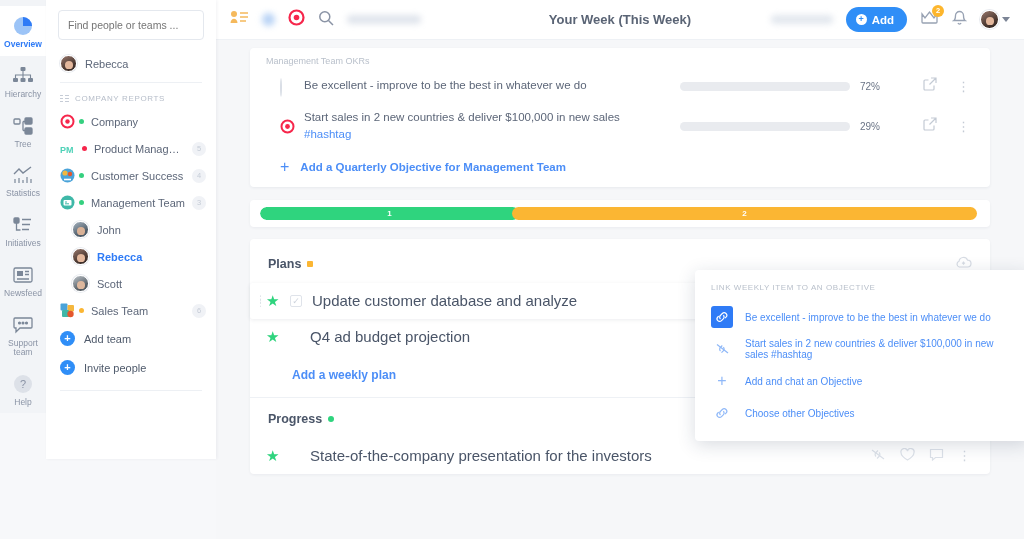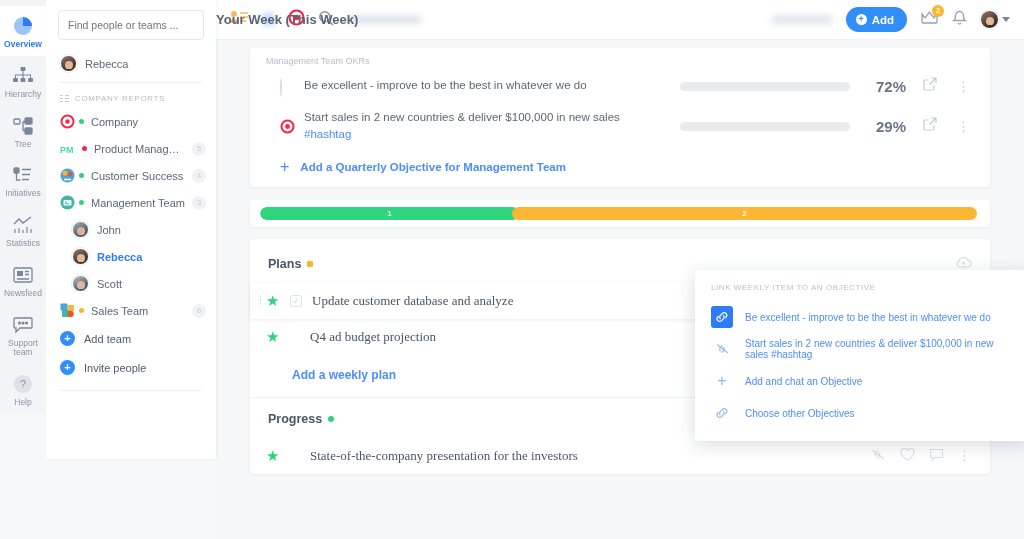--- a/index.html
+++ b/index.html
@@ -90,21 +90,21 @@
   .main { flex: 1 1 auto; height: 539px; background: #f6f7f9; position: relative; overflow: hidden; }
   .topbar {
     height: 40px; background: #fff; display: flex; align-items: center;
     padding: 0 14px; border-bottom: 1px solid #eef1f5; position: relative;
   }
   .tb-left { display: flex; align-items: center; gap: 13px; }
   .blur-pill { border-radius: 4px; filter: blur(3px); }
   .bp1 { width: 13px; height: 13px; border-radius: 50%; background: #b7d2f5; }
   .bp2 { width: 74px; height: 9px; background: #dfe4ec; }
   .tb-title {
-    position: absolute; left: 0; right: 0; 
+    position: absolute; left: 0; right: 0; text-align: center;
     font-size: 13px; color: #5a6475; font-weight: bold; pointer-events: none;
   }
   .tb-right { margin-left: auto; display: flex; align-items: center; gap: 13px; position: relative; z-index:2;}
   .bp3 { width: 62px; height: 9px; background: #e2e7ee; }
   .add-btn {
     background: #2f8ef7; color: #fff; border-radius: 14px; height: 25px;
     display: flex; align-items: center; gap: 5px; padding: 0 13px 0 10px;
     font-size: 11.5px; font-weight: bold; cursor: pointer;
   }
   .add-btn .pl { width:11px;height:11px;border-radius:50%;background:#fff;color:#2f8ef7;
@@ -125,21 +125,21 @@
     background: #fff; border-radius: 4px; box-shadow: 0 1px 3px rgba(40,55,80,.07);
   }
   .card-caption { font-size: 9px; color: #b9c0cb; padding: 8px 16px 4px; }
   .okr-row { display: flex; align-items: center; padding: 7px 16px 7px 30px; gap: 10px; }
   .okr-bullet { flex: 0 0 14px; width:14px; height:14px; }
   .circle-empty { width: 12px; height: 12px; border-radius: 50%; border: 1.4px solid #d9dee6; }
   .okr-text { flex: 1 1 auto; font-size: 11.5px; color: #5c6678; line-height: 1.5; }
   .hashtag { color: #4c8ef7; display: block; }
   .pbar-wrap { flex: 0 0 170px; height: 9px; background: #e9ebef; border-radius: 5px; overflow: hidden; }
   .pbar { height: 9px; background: #2fd47e; border-radius: 5px; }
-  .okr-pct { flex: 0 0 46px; text-align: right; font-size: 15px; color: #6a7486; font-weight: bold; }
+  .okr-pct { flex: 0 0 46px; text-align: left; font-size: 10px; color: #6a7486; font-weight: normal; }
   .okr-act { flex: 0 0 28px; text-align: center; color: #c3cad4; cursor: pointer; }
   .okr-dots { flex: 0 0 20px; text-align: center; color: #c3cad4; font-size: 13px; letter-spacing:1px; cursor:pointer; }
   .add-obj-row { display: flex; align-items: center; gap: 11px; padding: 10px 16px 14px 30px; cursor: pointer; }
   .add-obj-row .pl { color: #4c8ef7; font-size: 16px; line-height: 12px; }
   .add-obj-label { font-size: 11.5px; color: #4c8ef7; font-weight: bold; }
 
   .progress-strip {
     margin-top: 13px; background: #fff; border-radius: 4px; padding: 7px 10px;
     box-shadow: 0 1px 3px rgba(40,55,80,.06);
   }
@@ -158,21 +158,21 @@
   .sec-dot { width: 6px; height: 6px; border-radius: 1px; margin-left: 6px; }
   .sec-cloud { margin-left: auto; color: #d7dce4; cursor: pointer; }
 
   .item-row { display: flex; align-items: center; padding: 9px 18px 9px 16px; gap: 10px; position: relative; }
   .item-row.hl { background: #fff; box-shadow: 0 1px 4px rgba(40,55,80,.09); border-radius:3px; z-index:2;}
   .drag-dots { position: absolute; left: 6px; top: 50%; transform: translateY(-50%);
     color: #d6dbe3; font-size: 9px; line-height: 4px; letter-spacing: 0; cursor: grab; }
   .star { color: #2fd47e; font-size: 15px; line-height: 1; flex: 0 0 14px; }
   .chk { width: 12px; height: 12px; border: 1px solid #dfe3ea; border-radius: 2px;
     flex: 0 0 12px; color: #cdd3dc; font-size: 9px; line-height: 11px; text-align: center; }
-  .item-text { font-size: 13px; color: #4a5568; flex: 1 1 auto; font-family: Liberation Serif, serif; }
+  .item-text { font-size: 15px; color: #4a5568; flex: 1 1 auto; }
   .item-icons { display: flex; align-items: center; gap: 14px; color: #cfd5de; }
   .ico-badge { position: relative; cursor: pointer; }
   .mini-badge {
     position: absolute; top: -4px; right: -6px; background: #eef0f4; color: #9aa3b1;
     font-size: 6.5px; border-radius: 6px; padding: 1px 3px; min-width: 9px; text-align: center;
   }
   .mini-badge.pill { padding: 1px 4px; }
   .dots-v { color: #cfd5de; font-size: 13px; letter-spacing: 1px; cursor: pointer; }
   .add-weekly { padding: 10px 18px 14px 42px; }
   .add-weekly span { font-size: 12px; color: #4c8ef7; font-weight: bold; cursor: pointer; }
@@ -229,36 +229,36 @@
             <path d="M11 5.5h3M11 14.5h3M11 5.5v9"></path>
             <rect x="13" y="2" width="7" height="6" rx="1" fill="#7b8798"></rect>
             <rect x="13" y="12" width="7" height="6" rx="1" fill="#7b8798"></rect>
           </svg>
       </div>
       <span class="rail-lbl">Tree</span>
     </div>
 
     <div class="rail-item">
       <div class="rail-ico">
+        <svg width="22" height="20" viewBox="0 0 22 20" fill="none" stroke="#7b8798" stroke-width="1.4">
+            <path d="M2 9 L7 4 L11 8 L19 2"></path>
+            <path d="M3 14v4M7 13v5M11 15v3M15 12v6M19 14v4" stroke-width="1.2"></path>
+          </svg>
+      </div>
+      <span class="rail-lbl">Statistics</span>
+    </div>
+
+    <div class="rail-item">
+      <div class="rail-ico">
         <svg width="22" height="20" viewBox="0 0 22 20" fill="none" stroke="#7b8798" stroke-width="1.3">
             <rect x="2" y="3" width="5" height="5" rx="1" fill="#7b8798"></rect>
             <path d="M4.5 8v7h4M10 4.5h9M10 9.5h8M10 14.5h7"></path>
           </svg>
       </div>
       <span class="rail-lbl">Initiatives</span>
-    </div>
-
-    <div class="rail-item">
-      <div class="rail-ico">
-        <svg width="22" height="20" viewBox="0 0 22 20" fill="none" stroke="#7b8798" stroke-width="1.4">
-            <path d="M2 9 L7 4 L11 8 L19 2"></path>
-            <path d="M3 14v4M7 13v5M11 15v3M15 12v6M19 14v4" stroke-width="1.2"></path>
-          </svg>
-      </div>
-      <span class="rail-lbl">Statistics</span>
     </div>
 
     <div class="rail-item">
       <div class="rail-ico">
         <svg width="22" height="18" viewBox="0 0 22 18" fill="none" stroke="#7b8798" stroke-width="1.3">
             <rect x="2" y="2" width="18" height="14" rx="1.5"></rect>
             <rect x="5" y="5" width="6" height="5" fill="#7b8798" stroke="none"></rect>
             <path d="M13 5.5h4M13 8.5h4M5 13h12"></path>
           </svg>
       </div>

